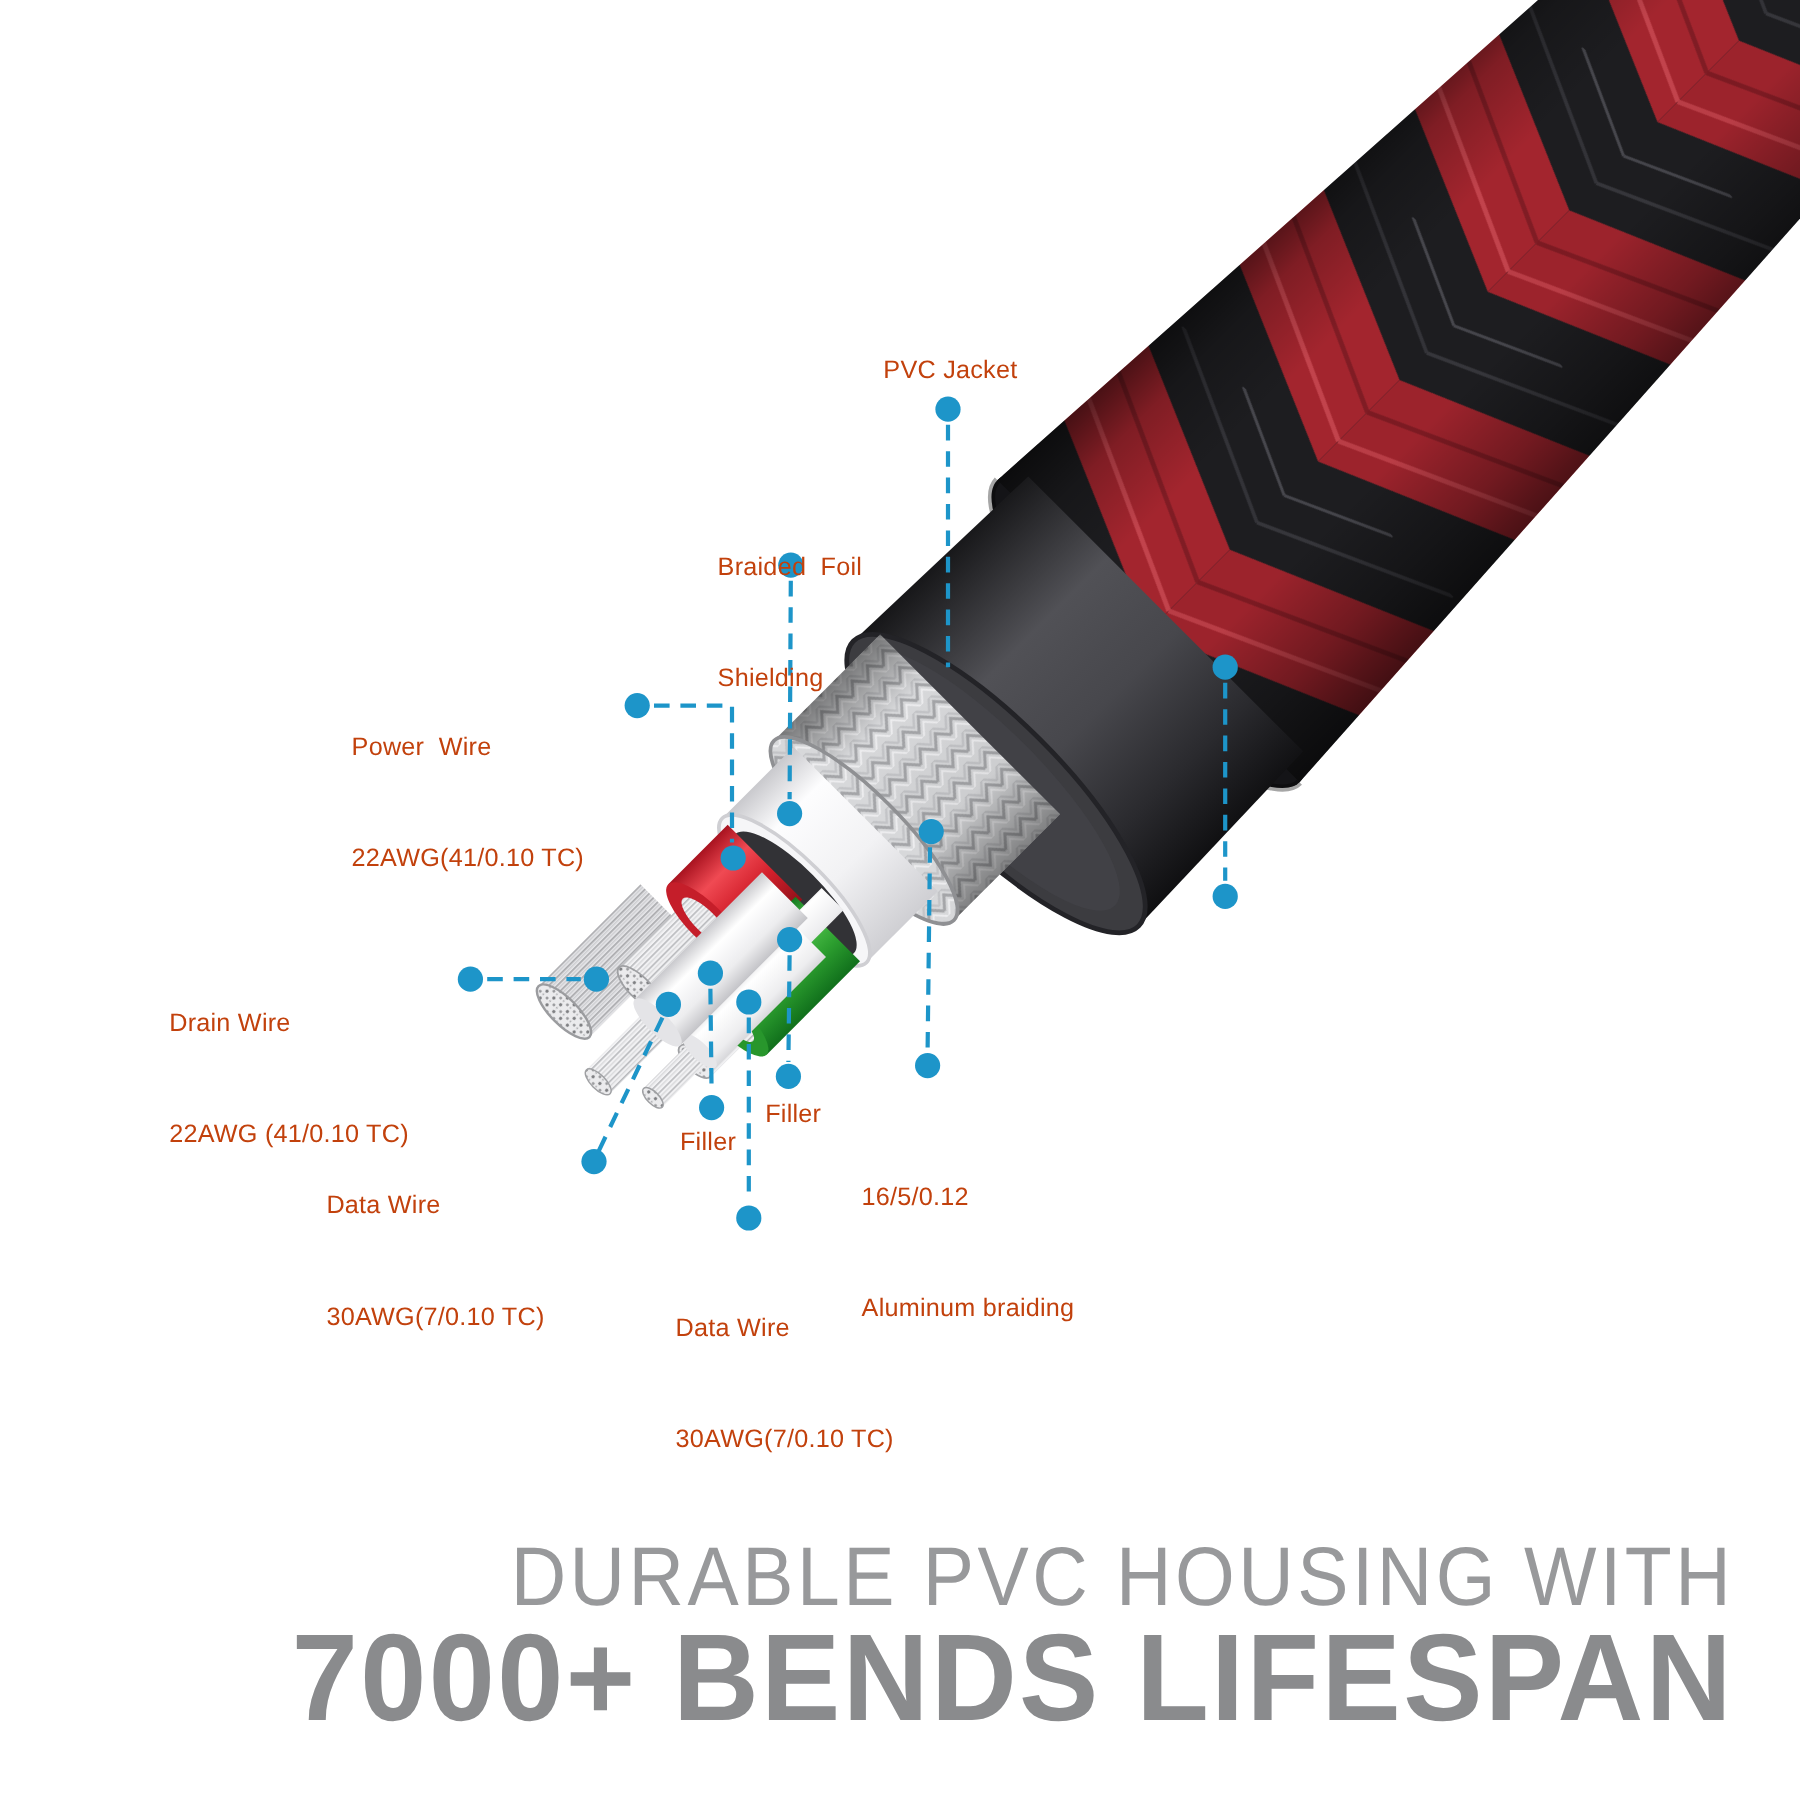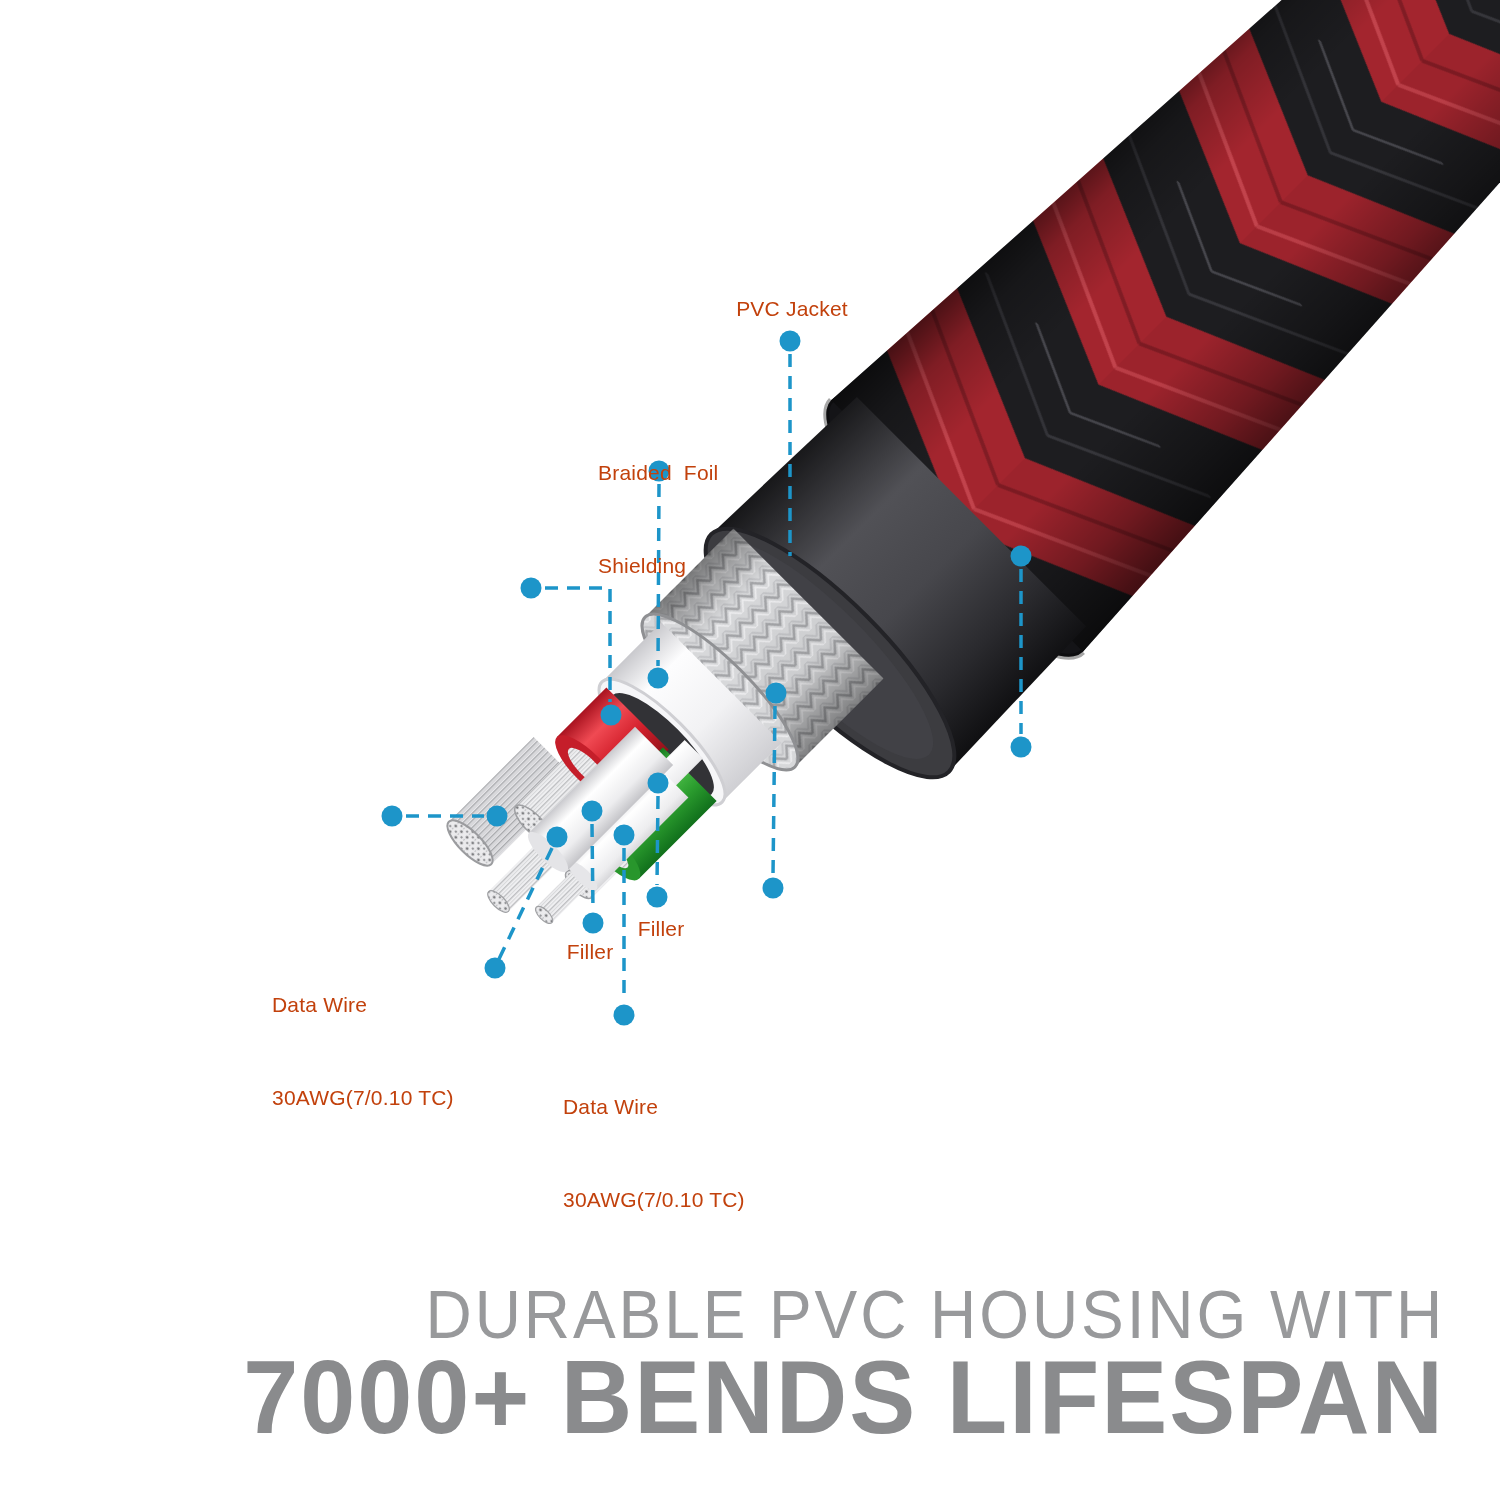--- a/index.html
+++ b/index.html
@@ -225,31 +225,43 @@
     </g>
   </svg>
 
   <div class="lbl center" style="left:792px;top:293px;">PVC Jacket</div>
 
   <div class="lbl" style="left:598px;top:395px;">
     <div>Braided  Foil</div>
     <div>Shielding</div>
   </div>
 
-
+  <div class="lbl" style="left:293px;top:545px;">
+    <div>Power  Wire</div>
+    <div>22AWG(41/0.10 TC)</div>
+  </div>
+
+  <div class="lbl" style="left:141px;top:775px;">
+    <div>Drain Wire</div>
+    <div>22AWG (41/0.10 TC)</div>
+  </div>
 
   <div class="lbl" style="left:272px;top:927px;">
     <div>Data Wire</div>
     <div>30AWG(7/0.10 TC)</div>
   </div>
 
   <div class="lbl center" style="left:590px;top:936px;">Filler</div>
 
   <div class="lbl center" style="left:661px;top:913px;">Filler</div>
 
+  <div class="lbl" style="left:718px;top:920px;">
+    <div>16/5/0.12</div>
+    <div>Aluminum braiding</div>
+  </div>
 
 
   <div class="lbl" style="left:563px;top:1029px;">
     <div>Data Wire</div>
     <div>30AWG(7/0.10 TC)</div>
   </div>
 
   <div class="footer-line1">DURABLE PVC HOUSING WITH</div>
   <div class="footer-line2">7000+ BENDS LIFESPAN</div>
 

